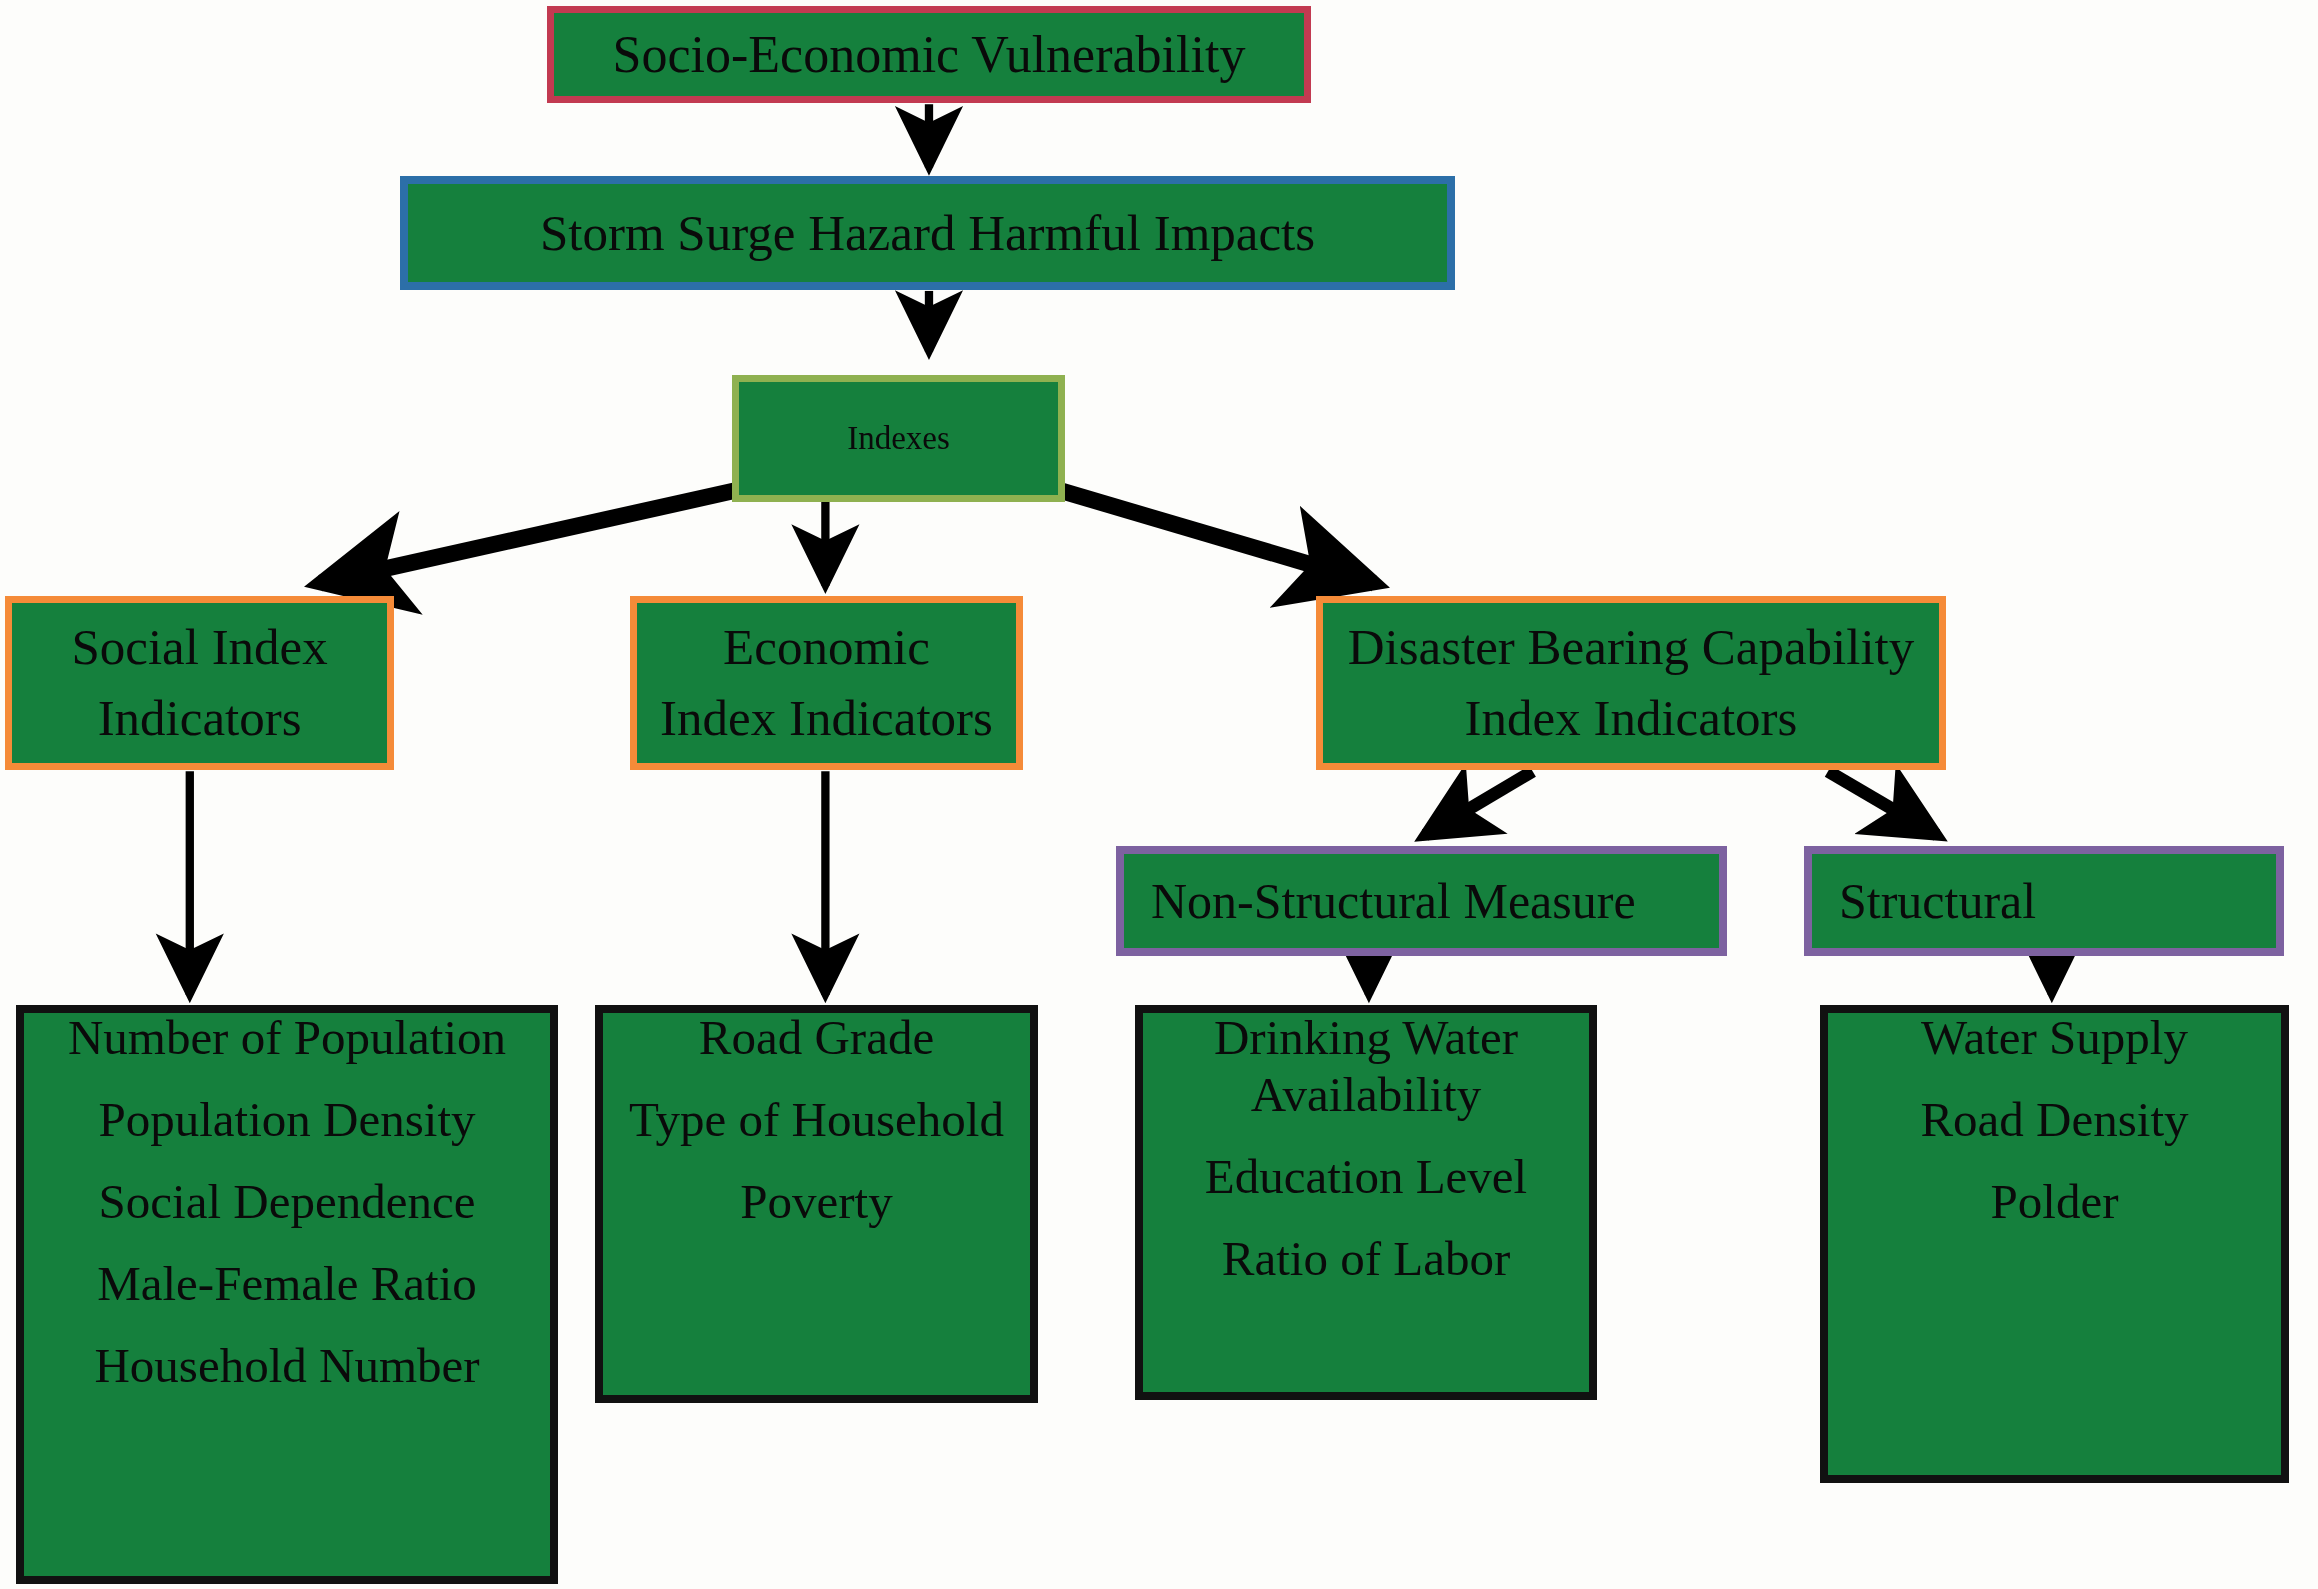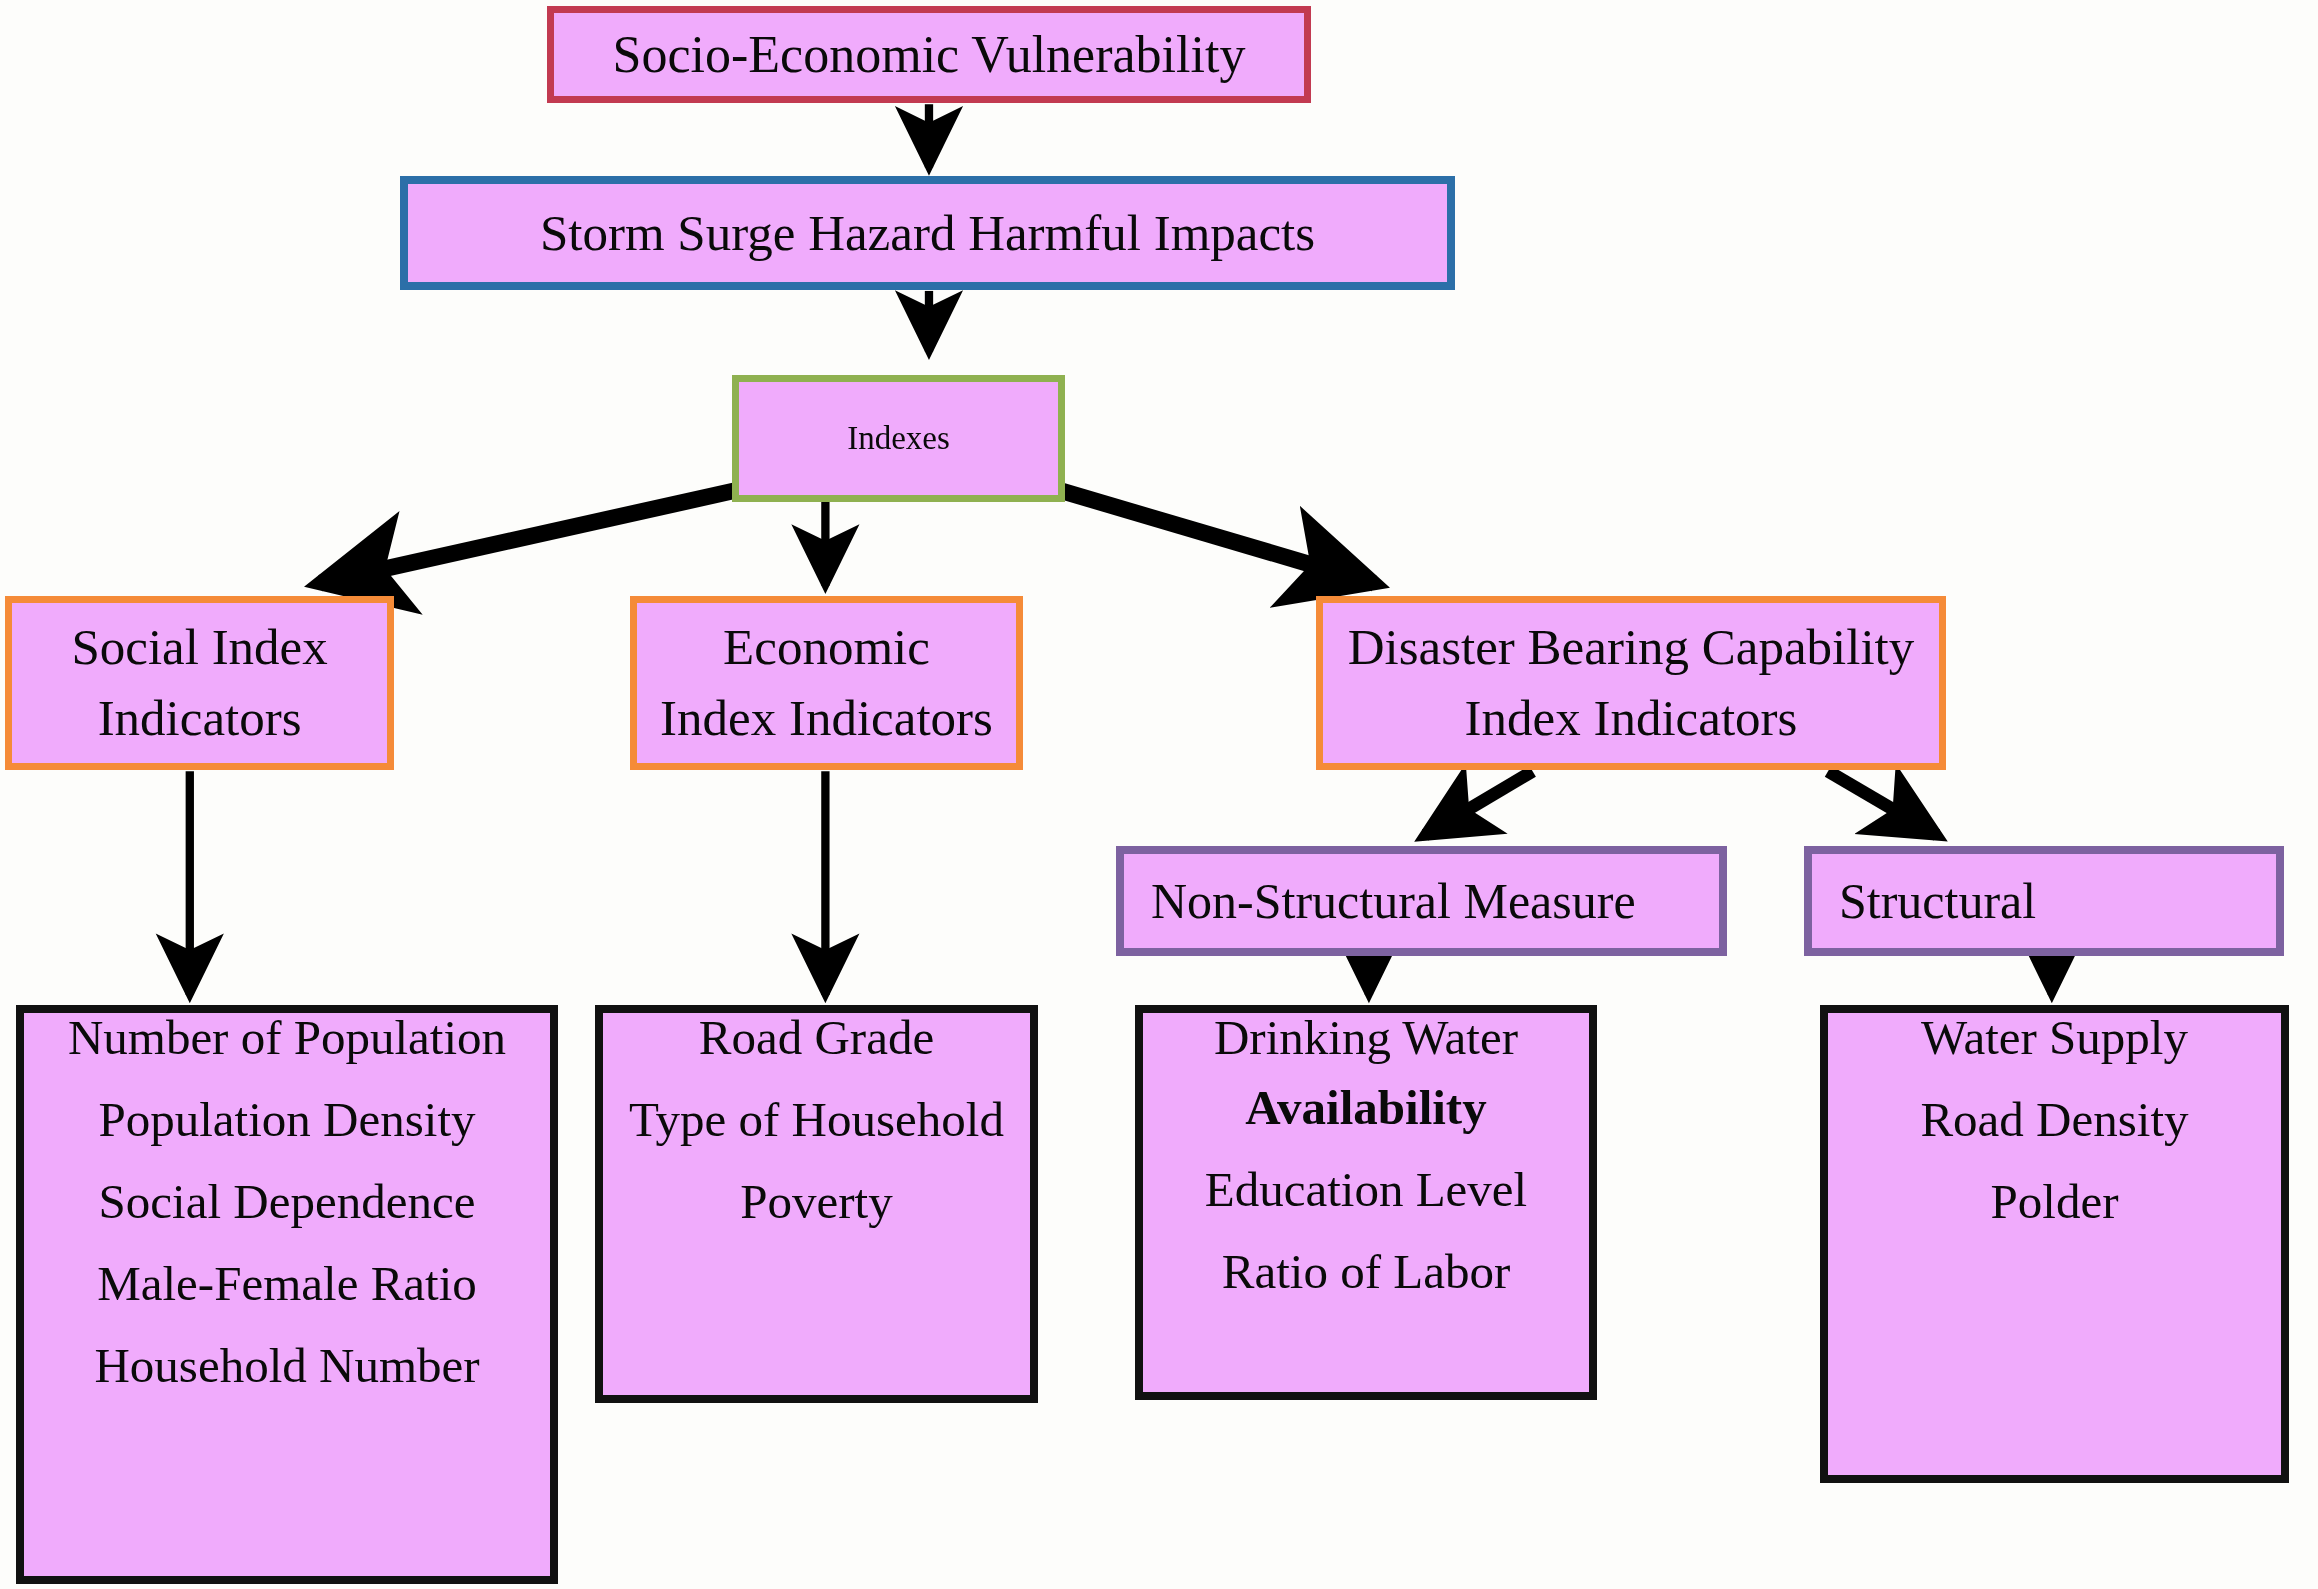--- a/index.html
+++ b/index.html
@@ -20,21 +20,21 @@
   #edges {
     position: absolute;
     left: 0; top: 0;
     width: 2319px;
     height: 1589px;
     pointer-events: none;
   }
   .node {
     position: absolute;
     box-sizing: border-box;
-    background: #f0abfc;
+    background: #15803d;
     display: flex;
     flex-direction: column;
     align-items: center;
     text-align: center;
     color: #0a0a0a;
     line-height: 1.0;
   }
   .node .line {
     display: block;
     white-space: nowrap;
@@ -85,21 +85,21 @@
   .n-black {
     border: 8.3px solid #111111;
     justify-content: flex-start;
     font-size: 49px;
   }
   .n-ind-social   { left: 16px;   top: 1005px; width: 542px;  height: 579px; }
   .n-ind-economic { left: 595px;  top: 1005px; width: 443px;  height: 398px; }
   .n-ind-nonstr   { left: 1135px; top: 1005px; width: 462px;  height: 395px; }
   .n-ind-struct   { left: 1820px; top: 1005px; width: 469px;  height: 478px; }
   .n-black .line + .line { margin-top: 33px; }
-  .n-black .line.tight { margin-top: 21px; font-weight: bold; }
+  .n-black .line.tight { margin-top: 8px; }
 </style>
 </head>
 <body>
 
 <div id="stage">
 
   <svg id="edges" viewBox="0 0 3625 2485" width="2319" height="1589" xmlns="http://www.w3.org/2000/svg">
     <defs>
       <marker id="ah" markerWidth="9" markerHeight="9" refX="7.4" refY="4.5" orient="auto" markerUnits="strokeWidth">
         <path d="M0,0.4 L8.4,4.5 L0,8.6 L2.0,4.5 Z" fill="#000000"></path>

